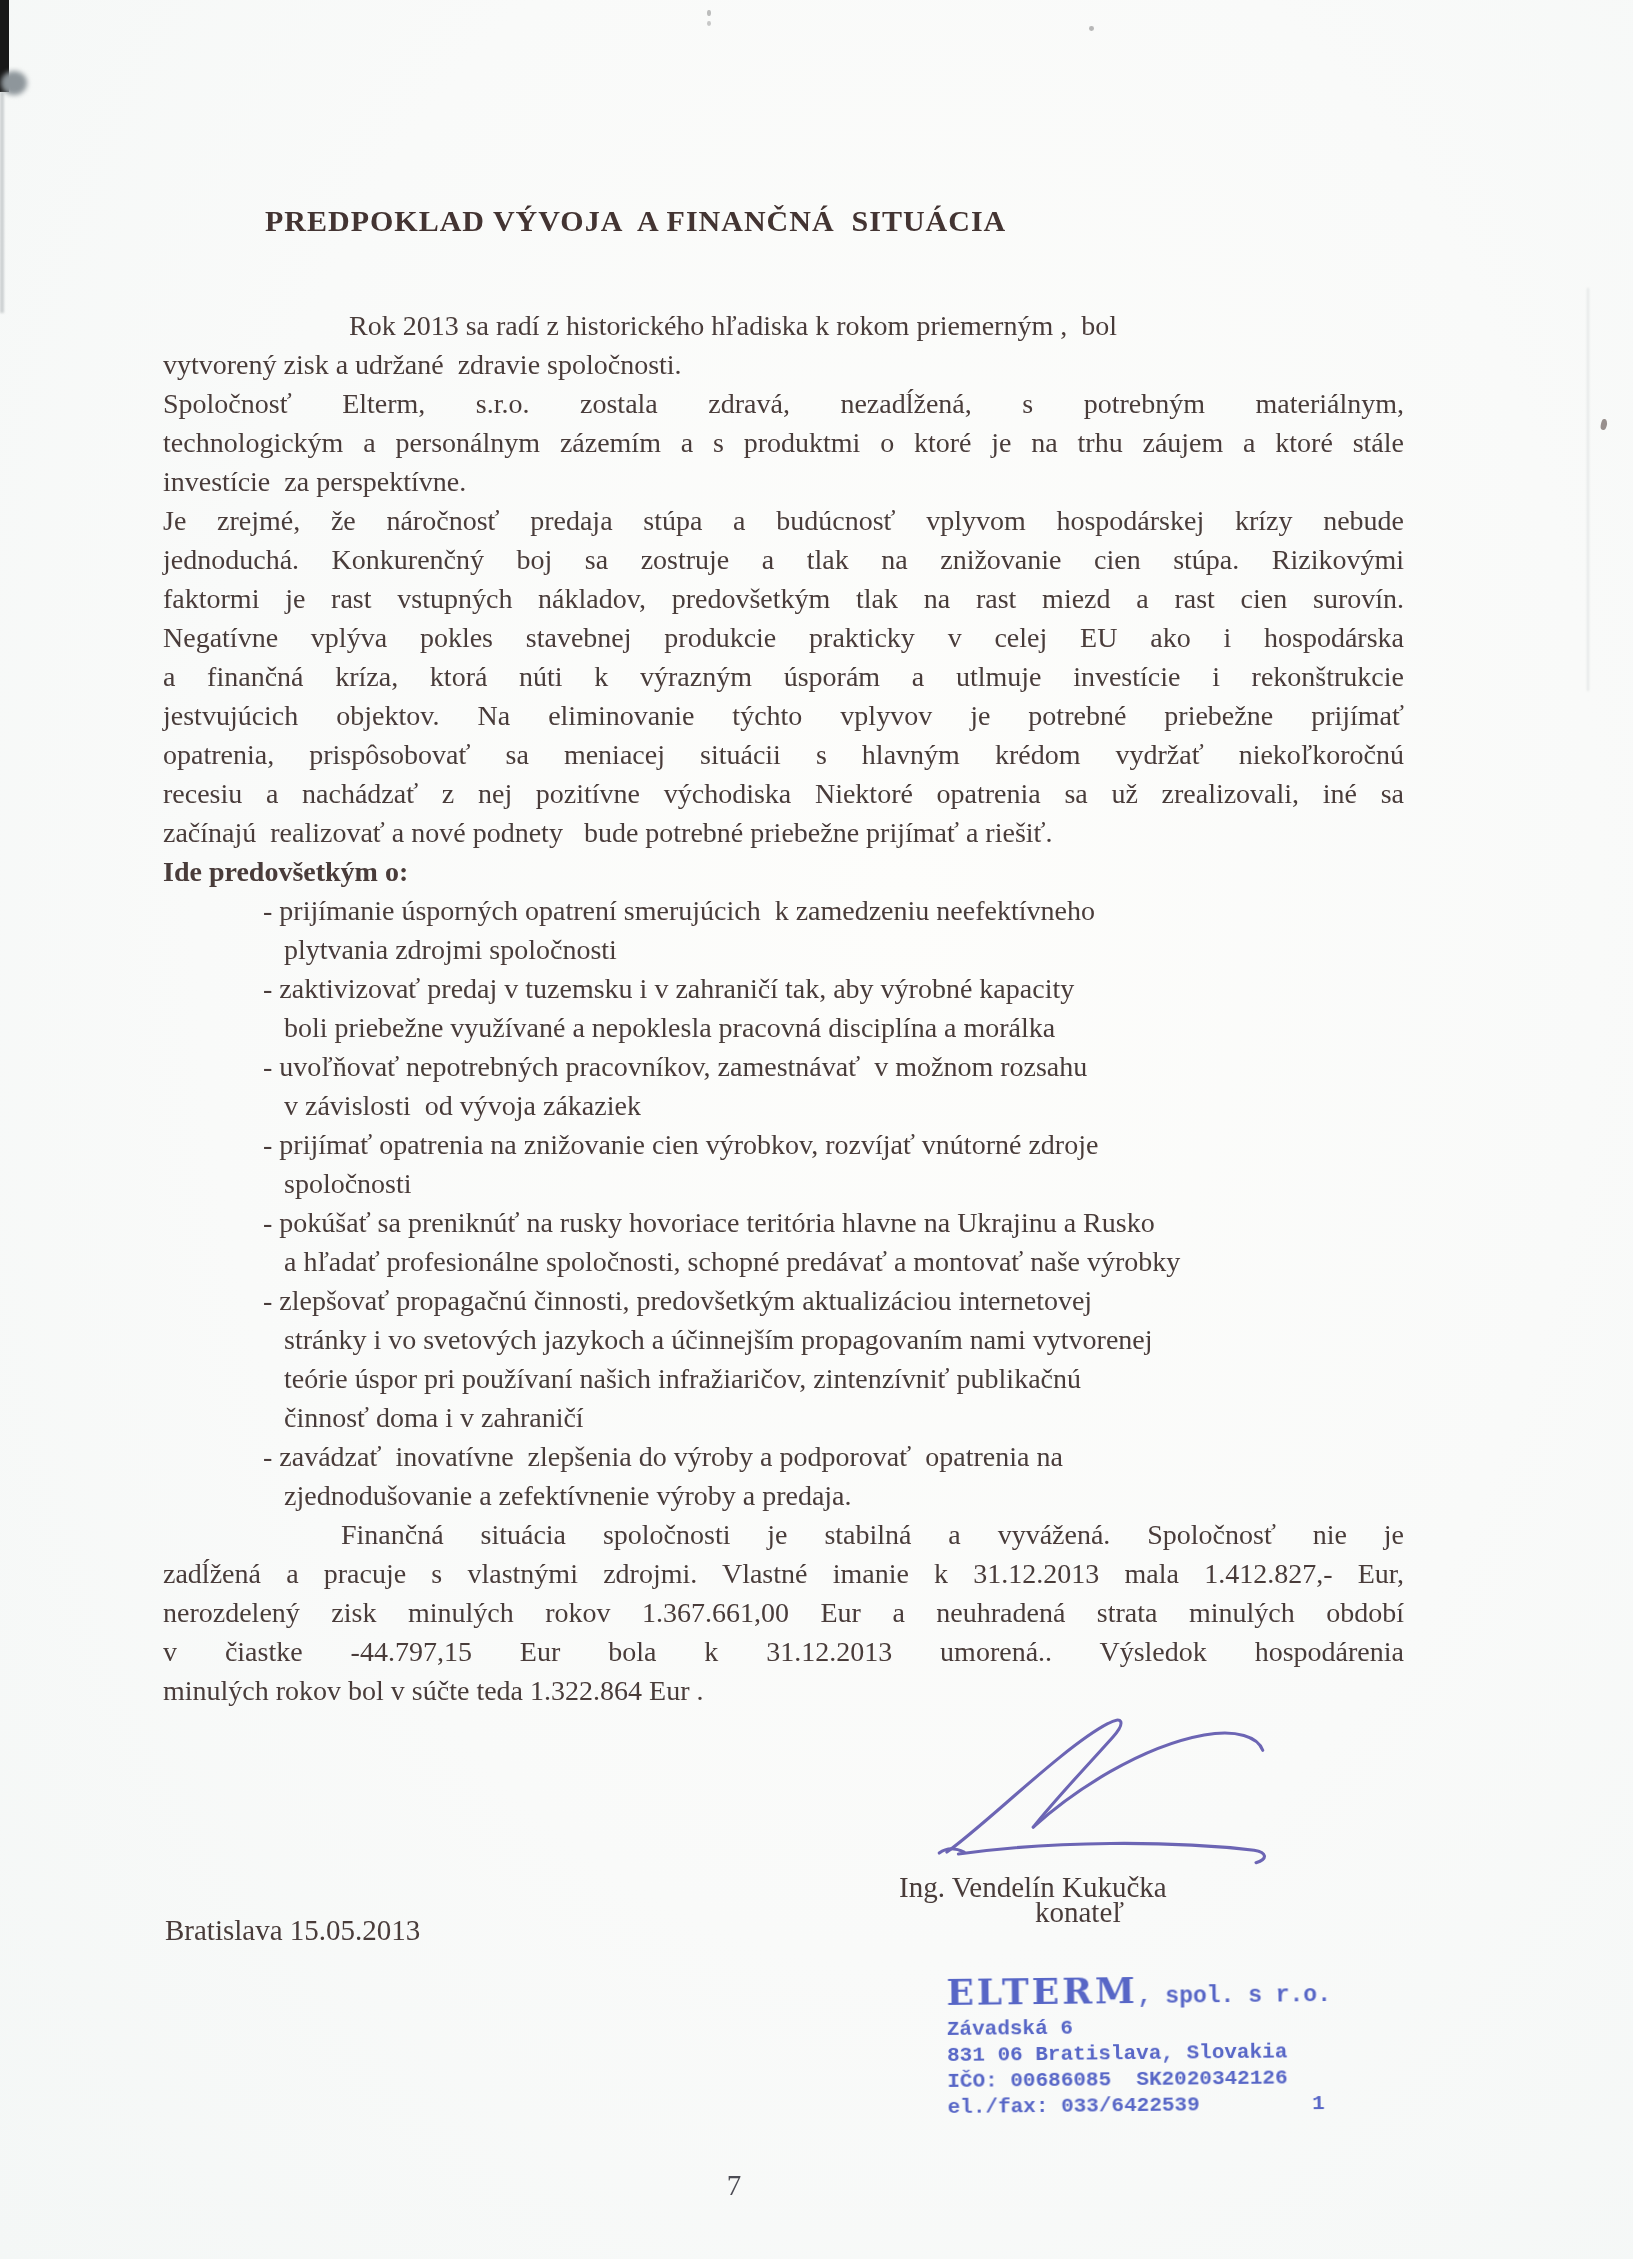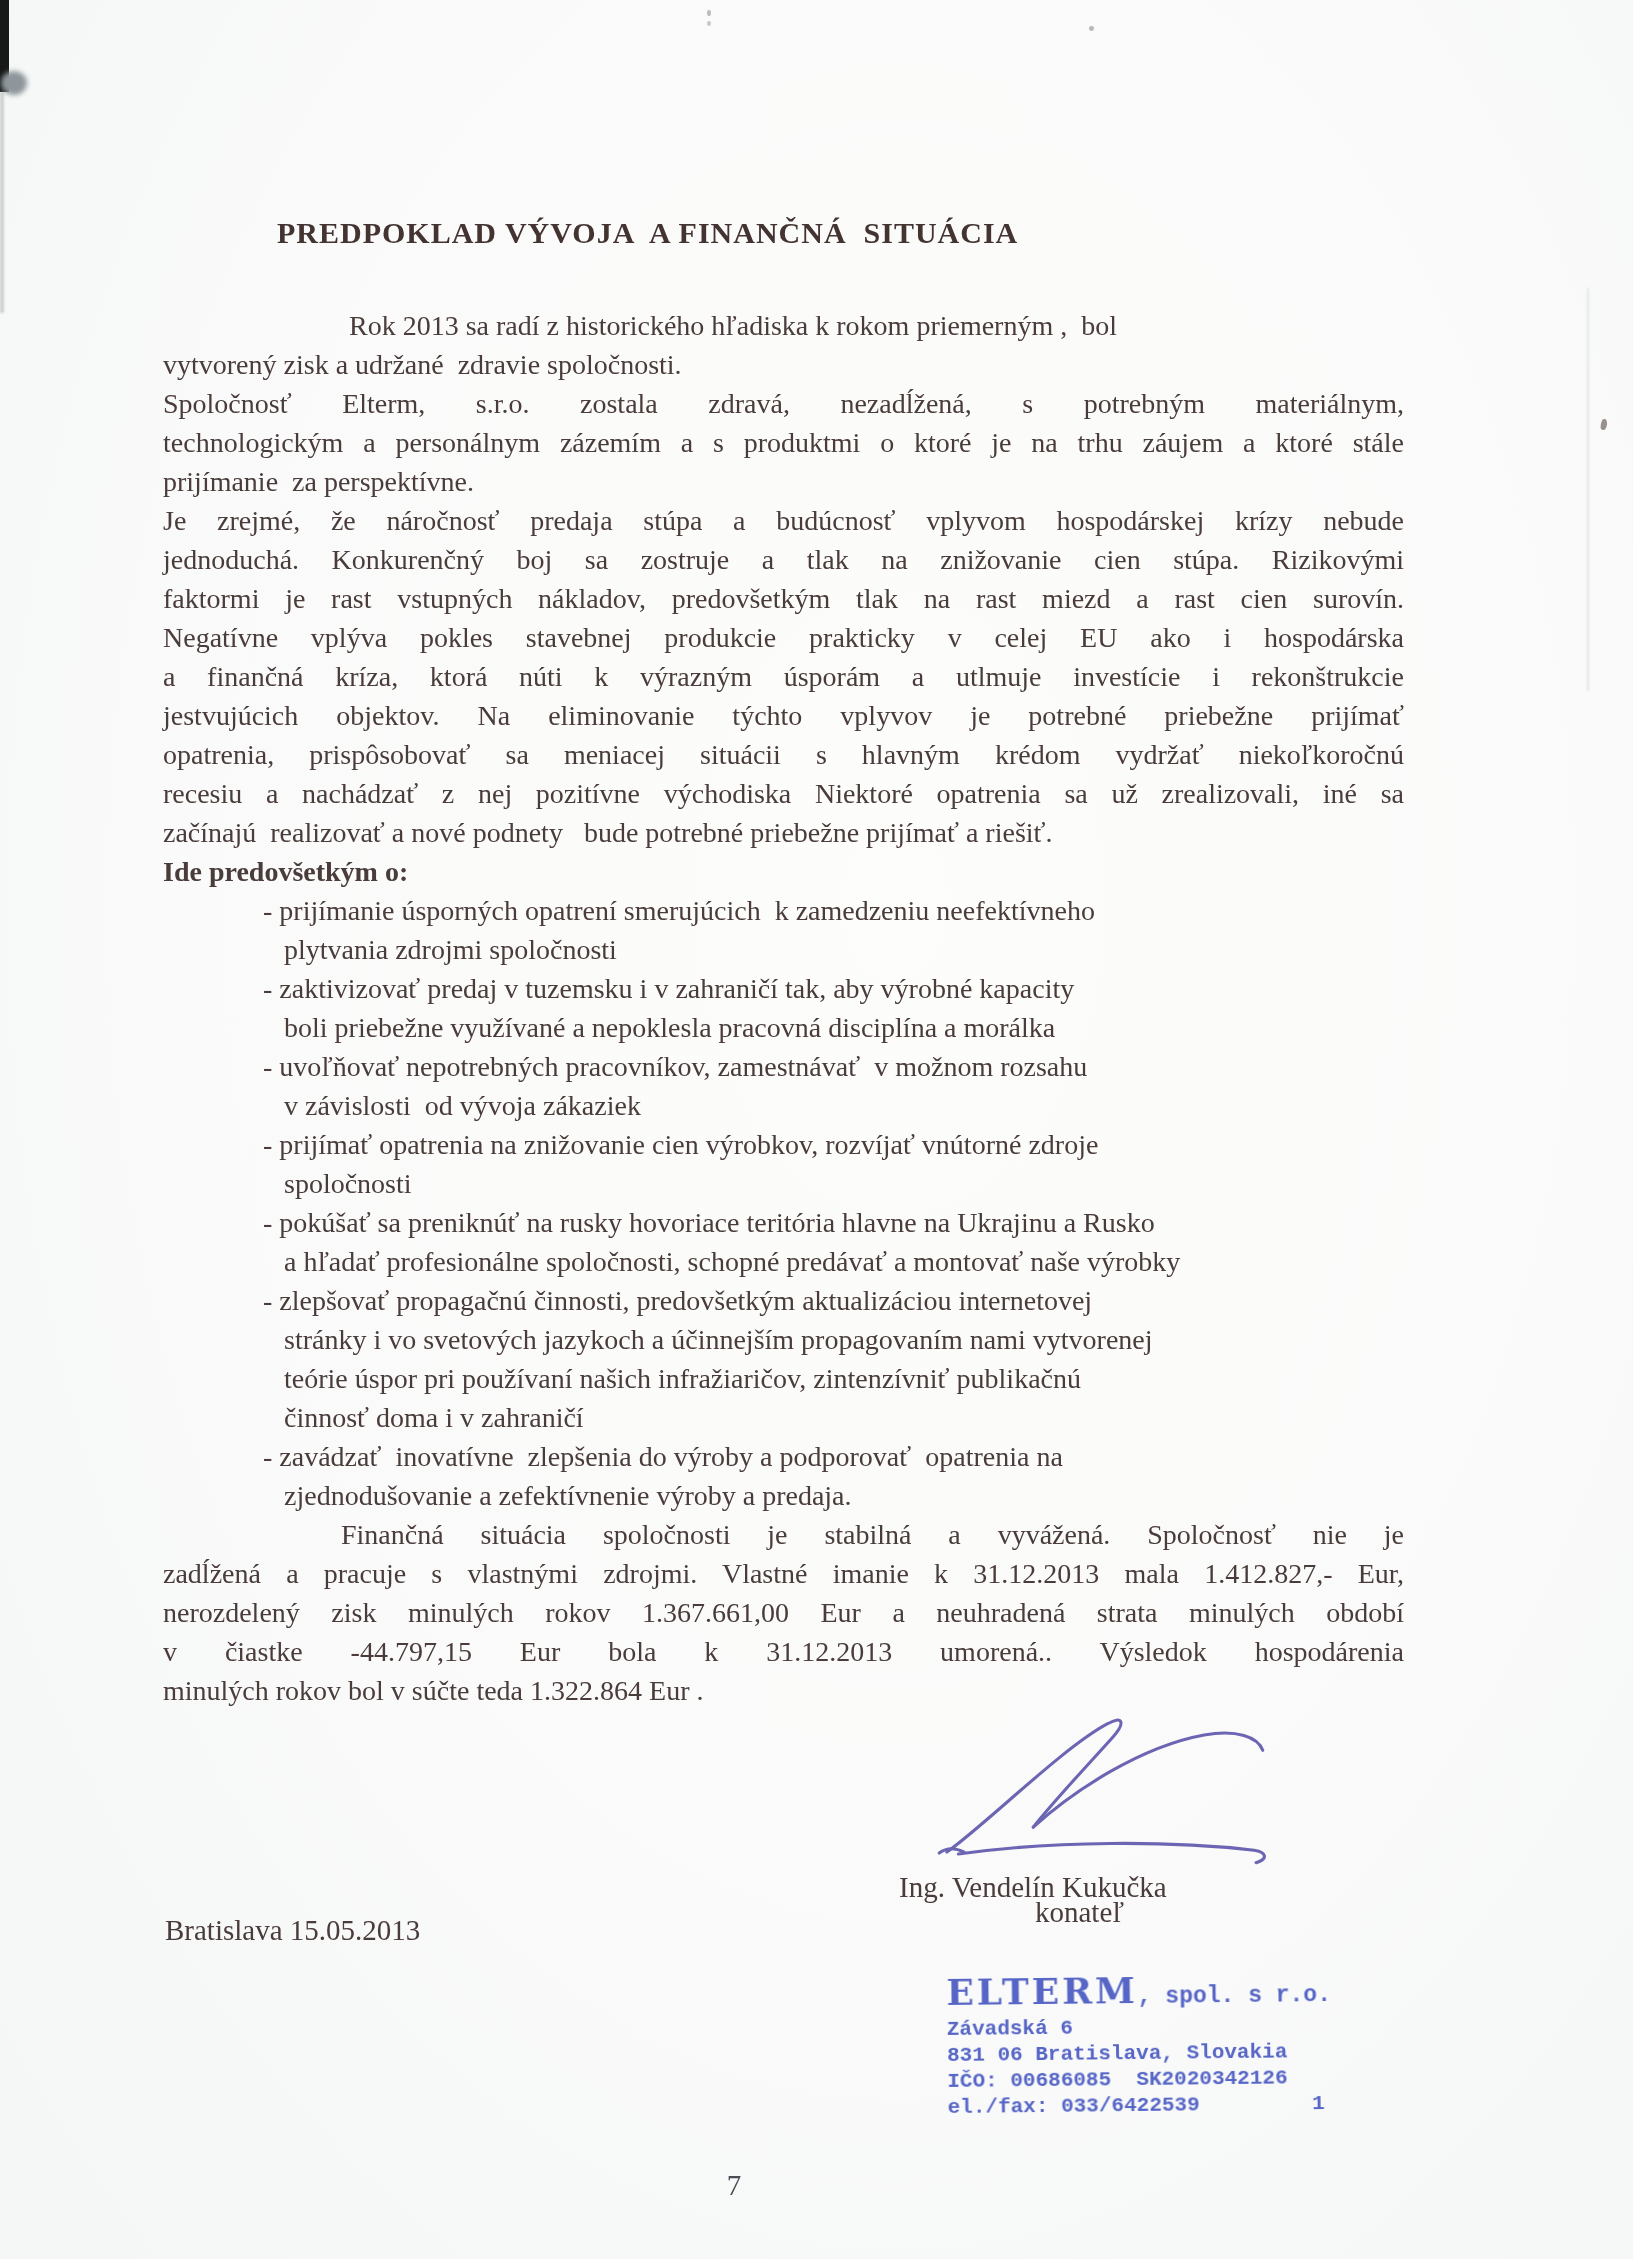--- a/index.html
+++ b/index.html
@@ -21,21 +21,21 @@
   .speck-a1   { left:707px; top:9.6px;  width:3.8px; height:6.7px; opacity:.55; }
   .speck-a2   { left:707px; top:21px;  width:3.8px; height:4.8px; opacity:.45; }
   .speck-b    { left:1089px; top:26px; width:4.8px; height:4.8px; opacity:.6; }
   .speck-c    { left:1601px; top:419px; width:5.8px; height:10.6px; background:#6f6260; opacity:.7;
                 border-radius:40% 60% 50% 50%; transform:rotate(14deg); }
   .fold-line  { position:absolute; left:1587px; top:288px; width:1.9px; height:403px;
                 background:#c9ced0; opacity:.45; filter:blur(1px); }
 
   
   .title {
-    position:absolute; left:265px; top:204px; margin:12px;
+    position:absolute; left:265px; top:204px; margin:0;
     font-size:30px; font-weight:bold; letter-spacing:1px;
     white-space:pre; color:#433432;
   }
   .body-lines { position:absolute; left:163px; top:306px; width:1241px; font-size:28px; }
   .ln   { height:39px; line-height:39px; white-space:pre; }
   .ln.j { white-space:nowrap; text-align:justify; text-align-last:justify; text-justify:inter-word; }
   .ln.ind1 { text-indent:186px; }
   .ln.ind2 { text-indent:178px; }
   .ln.b1   { padding-left:100px; }
   .ln.b2   { padding-left:121px; }
@@ -77,21 +77,21 @@
   <div class="speck speck-c"></div>
   <div class="fold-line"></div>
 
   <h1 class="title">PREDPOKLAD VÝVOJA  A FINANČNÁ  SITUÁCIA</h1>
 
   <div class="body-lines">
       <div class="ln ind1">Rok 2013 sa radí z historického hľadiska k rokom priemerným ,  bol</div>
       <div class="ln">vytvorený zisk a udržané  zdravie spoločnosti.</div>
       <div class="ln j">Spoločnosť Elterm, s.r.o. zostala zdravá, nezadĺžená, s potrebným materiálnym,</div>
       <div class="ln j">technologickým a personálnym zázemím a s produktmi o ktoré je na trhu záujem a ktoré stále</div>
-      <div class="ln">prijímanie  za perspektívne.</div>
+      <div class="ln">investície  za perspektívne.</div>
       <div class="ln j">Je zrejmé, že náročnosť predaja stúpa a budúcnosť vplyvom hospodárskej krízy nebude</div>
       <div class="ln j">jednoduchá. Konkurenčný boj sa zostruje a tlak na znižovanie cien stúpa. Rizikovými</div>
       <div class="ln j">faktormi je rast vstupných nákladov, predovšetkým tlak na rast miezd a rast cien surovín.</div>
       <div class="ln j">Negatívne vplýva pokles stavebnej produkcie prakticky v celej EU ako i hospodárska</div>
       <div class="ln j">a finančná kríza, ktorá núti k výrazným úsporám a utlmuje investície i rekonštrukcie</div>
       <div class="ln j">jestvujúcich objektov. Na eliminovanie týchto vplyvov je potrebné priebežne prijímať</div>
       <div class="ln j">opatrenia, prispôsobovať sa meniacej situácii s hlavným krédom vydržať niekoľkoročnú</div>
       <div class="ln j">recesiu a nachádzať z nej pozitívne východiska Niektoré opatrenia sa už zrealizovali, iné sa</div>
       <div class="ln">začínajú  realizovať a nové podnety   bude potrebné priebežne prijímať a riešiť.</div>
       <div class="ln bold">Ide predovšetkým o:</div>

